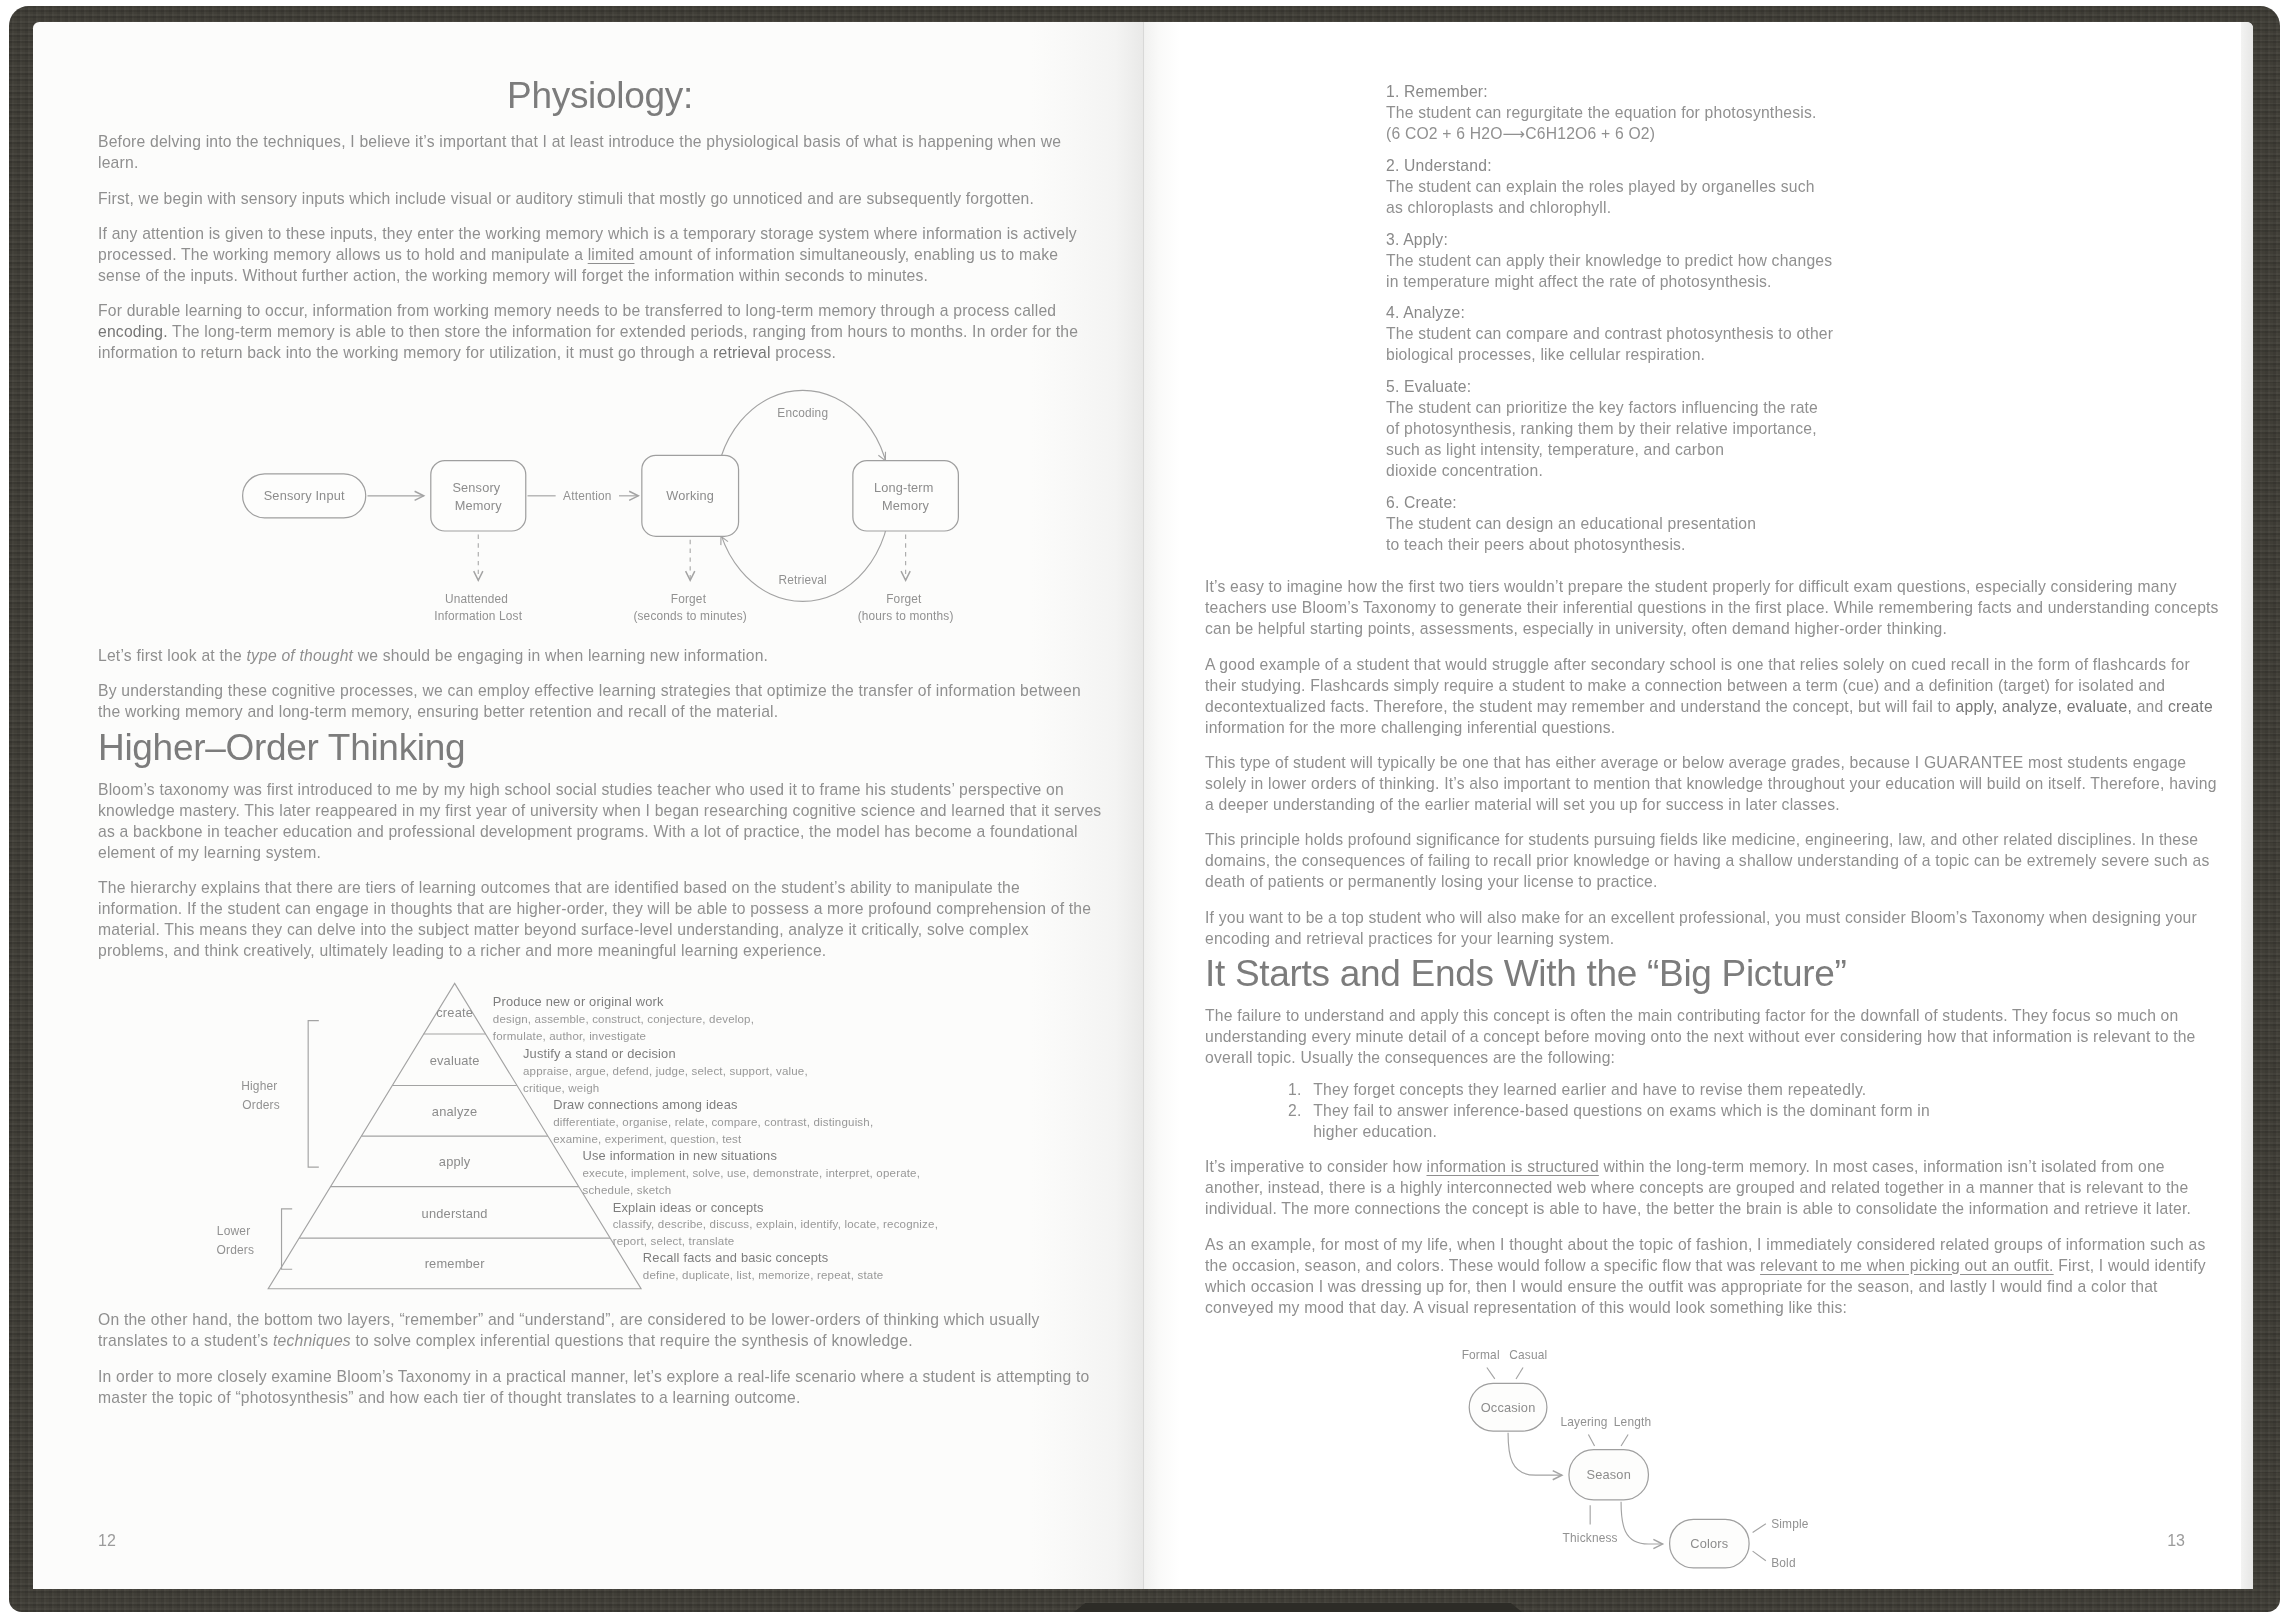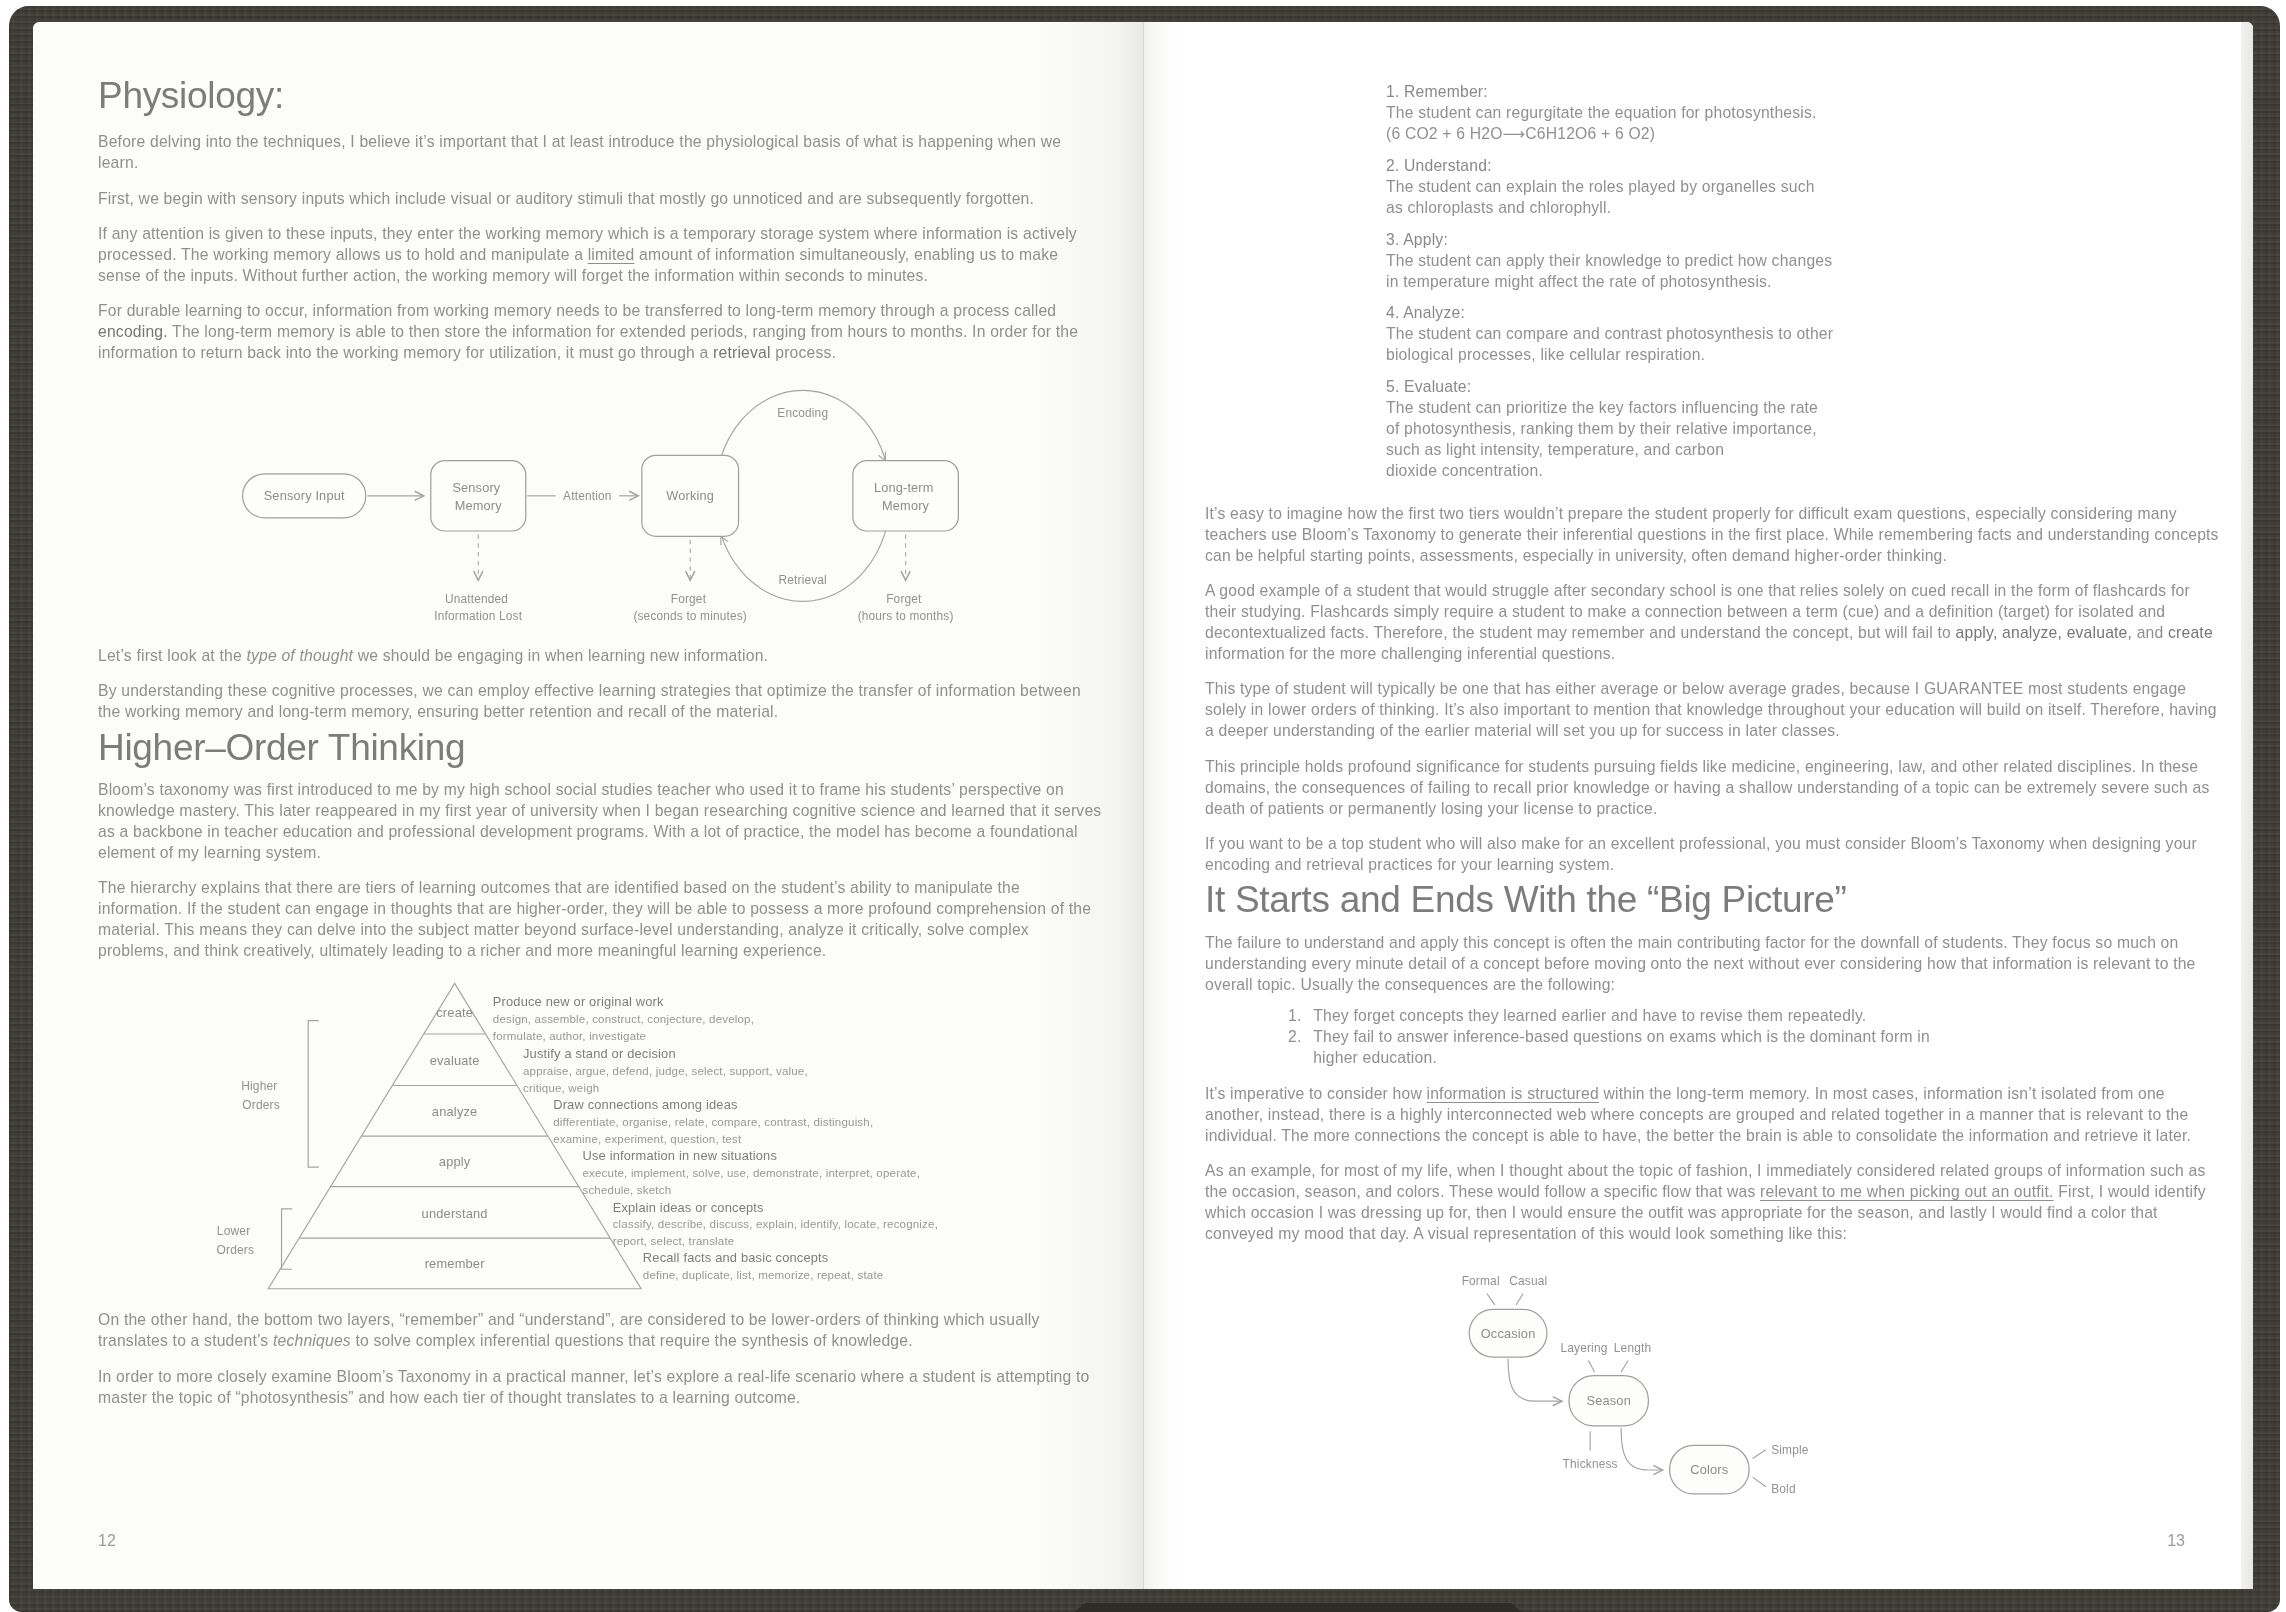--- a/index.html
+++ b/index.html
@@ -13,21 +13,21 @@
     clip-path:polygon(2.5% 0,97.5% 0,100% 100%,0 100%);}
   .pages{position:absolute;left:33px;top:22.4px;width:2220px;height:1567px;display:flex;}
   .page{position:relative;overflow:hidden;}
   .page-left{width:1110px;background:linear-gradient(to right,#fcfcfb 0%,#fcfcfb 90%,#f4f4f3 97.5%,#e9e9e8 100%);border-radius:6.3px 0 0 0;}
   .page-right{width:1109px;background:linear-gradient(to right,#f1f1f0 0%,#fafaf9 1.4%,#ffffff 3.2%,#ffffff 100%);border-left:1.8px solid #d8d8d7;border-radius:0 6.3px 0 0;}
   .page-right .edge-strip{position:absolute;right:0;top:0;width:11.6px;height:100%;background:linear-gradient(to right,#f3f3f2,#e6e6e5);}
   .content-l{padding:63px 41px 0 65px;}
   .content-r{padding:59px 34px 0 61px;}
   .body-text{font-size:15.7px;line-height:21px;color:#8f8f8f;letter-spacing:0.2px;}
   p.para{margin:0 0 14.3px 0;}
-  .h1{font-size:37px;font-weight:400;color:#7c7c7c;margin:0 0 25px 0;letter-spacing:-0.3px;}
+  .h1{font-size:37px;font-weight:400;color:#7c7c7c;margin:0 0 25px 0;letter-spacing:-0.3px;text-align:center;}
   .h2{font-size:37px;font-weight:400;color:#7c7c7c;margin:10.7px 0 21.5px 0;letter-spacing:-0.3px;}
   .b-seg{font-weight:normal;color:#767676;}
   .u-seg{text-decoration:underline;text-underline-offset:2.7px;}
   .i-seg{font-style:italic;}
   .outcomes{margin:0 0 21.5px 181px;}
   .outcome{display:flex;margin-bottom:10.7px;flex-direction:column;}
   .outcome-label{width:144px;flex:none;color:#898989;}
   .outcome-desc{color:#909090;}
   .cons-list{margin:0 0 14.3px 63px;padding-left:38px;}
   .cons-list li{margin:0;padding-left:7.2px;}
@@ -201,20 +201,24 @@
             <div class="outcome">
               <div class="outcome-label">4. Analyze:</div>
               <div class="outcome-desc">The student can compare and contrast photosynthesis to other<br>biological processes, like cellular respiration.</div>
             </div>
 
             <div class="outcome">
               <div class="outcome-label">5. Evaluate:</div>
               <div class="outcome-desc">The student can prioritize the key factors influencing the rate<br>of photosynthesis, ranking them by their relative importance,<br>such as light intensity, temperature, and carbon<br>dioxide concentration.</div>
             </div>
 
+            <div class="outcome">
+              <div class="outcome-label">6. Create:</div>
+              <div class="outcome-desc">The student can design an educational presentation<br>to teach their peers about photosynthesis.</div>
+            </div>
           </div>
 
         <p class="para">It’s easy to imagine how the first two tiers wouldn’t prepare the student properly for difficult exam questions, especially considering many teachers use Bloom’s Taxonomy to generate their inferential questions in the first place. While remembering facts and understanding concepts can be helpful starting points, assessments, especially in university, often demand higher-order thinking.</p>
         <p class="para"><span>A good example of a student that would struggle after secondary school is one that relies solely on cued recall in the form of flashcards for their studying. Flashcards simply require a student to make a connection between a term (cue) and a definition (target) for isolated and decontextualized facts. Therefore, the student may remember and understand the concept, but will fail to </span><span class="b-seg">apply, analyze, evaluate,</span><span> and </span><span class="b-seg">create</span><span> information for the more challenging inferential questions.</span></p>
         <p class="para">This type of student will typically be one that has either average or below average grades, because I GUARANTEE most students engage solely in lower orders of thinking. It’s also important to mention that knowledge throughout your education will build on itself. Therefore, having a deeper understanding of the earlier material will set you up for success in later classes.</p>
         <p class="para">This principle holds profound significance for students pursuing fields like medicine, engineering, law, and other related disciplines. In these domains, the consequences of failing to recall prior knowledge or having a shallow understanding of a topic can be extremely severe such as death of patients or permanently losing your license to practice.</p>
         <p class="para">If you want to be a top student who will also make for an excellent professional, you must consider Bloom’s Taxonomy when designing your encoding and retrieval practices for your learning system.</p>
 
         <h2 class="h2">It Starts and Ends With the “Big Picture”</h2>
         <p class="para" style="margin-bottom:10.7px;">The failure to understand and apply this concept is often the main contributing factor for the downfall of students. They focus so much on understanding every minute detail of a concept before moving onto the next without ever considering how that information is relevant to the overall topic. Usually the consequences are the following:</p>

